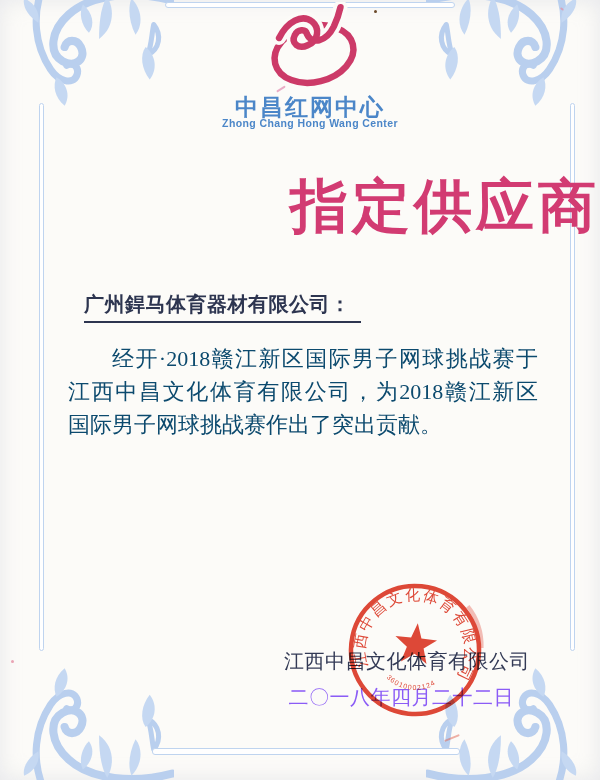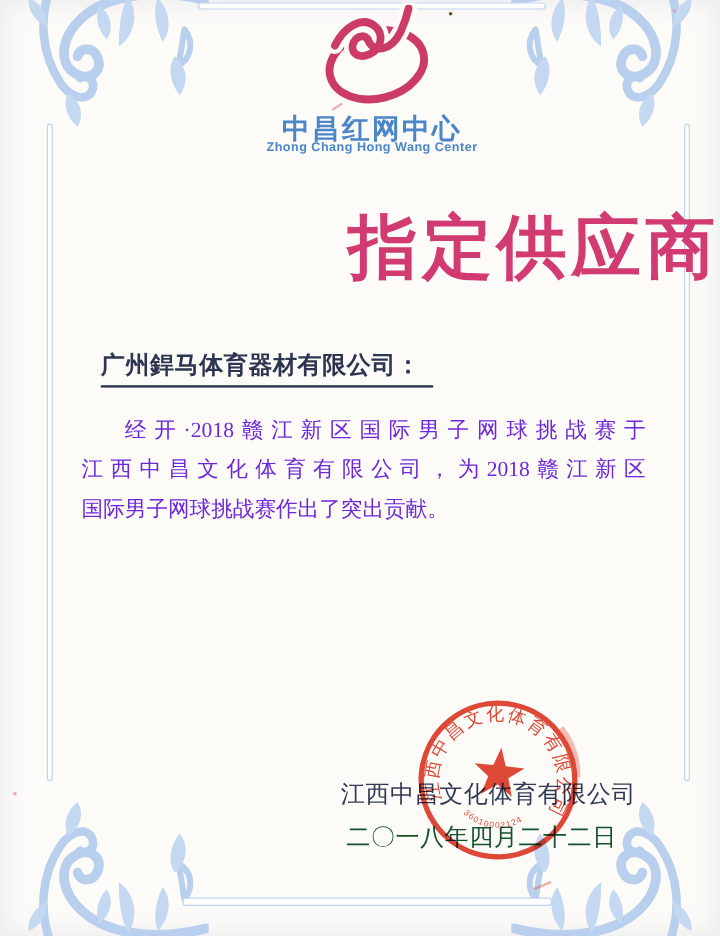--- a/index.html
+++ b/index.html
@@ -40,35 +40,35 @@
   }
   
   .recipient{
     position:absolute;left:84px;top:291px;
     font-size:20px;color:#2d3550;letter-spacing:.5px;
     border-bottom:2px solid #2d3550;padding:0 10px 3px 0;font-weight:bold;
   }
   
   .body-text{
     position:absolute;left:68px;top:342px;width:470px;
-    font-size:18px;line-height:33px;color:#6d28d9;
+    font-size:22px;line-height:33px;color:#0c4a6e;
   }
   .body-text .bline{
     text-align:justify;text-align-last:justify;white-space:nowrap;
   }
   .body-text .bline.first{text-indent:2em;}
   .body-text .bline.last{text-align-last:left;}
   
   .sig-company{
     position:absolute;right:70px;top:648px;
     font-size:20px;color:#333a55;letter-spacing:.5px;
   }
   .sig-date{
     position:absolute;right:86px;top:684px;
-    font-size:20px;color:#14532d;letter-spacing:.5px;
+    font-size:20px;color:#8b5cf6;letter-spacing:.5px;
   }
   
   .seal{
     position:absolute;left:340px;top:575px;width:150px;height:150px;
     mix-blend-mode:multiply;opacity:.88;
   }
   
   .speck{position:absolute;border-radius:50%;}
   .sp1{left:374px;top:10px;width:3px;height:3px;background:#6b4a2a;}
   .sp2{left:276px;top:88px;width:10px;height:2px;background:#e391b4;transform:rotate(-32deg);opacity:.75;border-radius:2px;}

